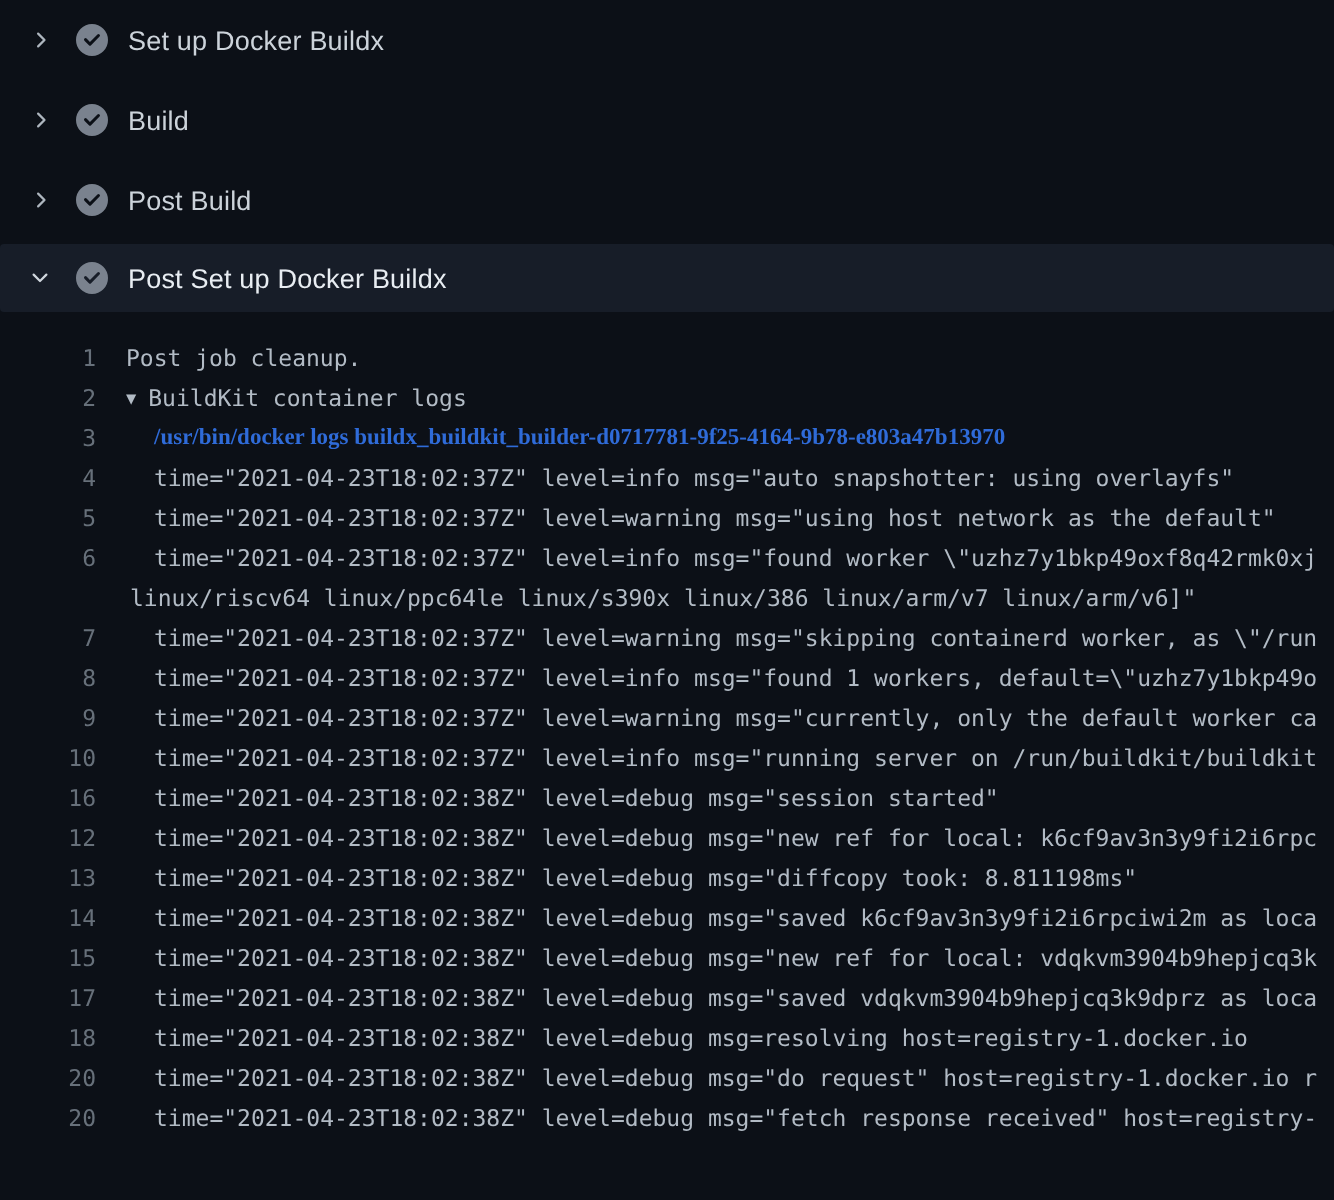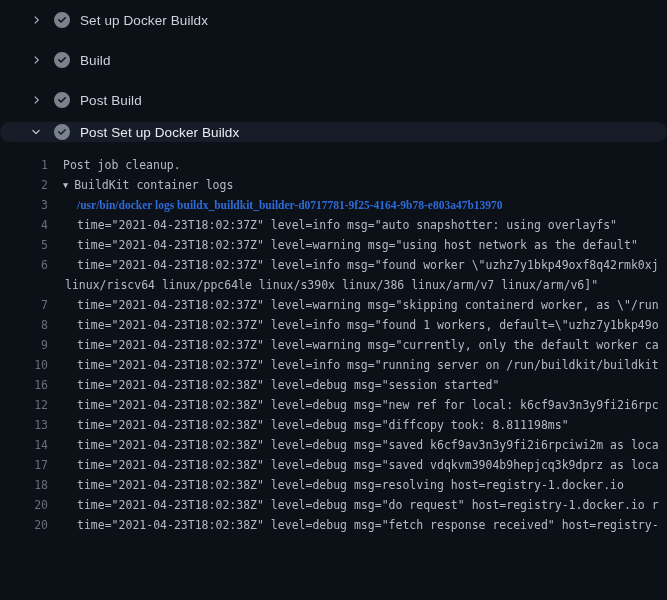--- a/index.html
+++ b/index.html
@@ -6,25 +6,25 @@
   body{
     width:667px;height:600px;overflow:hidden;
     background:#0c1017;
     font-family:"Liberation Sans", sans-serif;
     position:relative;
   }
   
   .steps{width:667px;}
   .step{
     height:40px;display:flex;align-items:center;
-    padding-left:28px;box-sizing:border-box;cursor:pointer;
+    padding-left:12px;box-sizing:border-box;cursor:pointer;
   }
   .step.expanded{
-    height:20px;margin-top:2px;
-    background:#171d28;border-radius:16px;
+    height:34px;margin-top:2px;
+    background:#171d28;border-radius:2px;
   }
   .chev{width:16px;height:16px;display:inline-flex;align-items:center;justify-content:center;margin-right:10px;flex:0 0 16px;}
   .chev svg{display:block;}
   .check{width:16px;height:16px;display:inline-flex;align-items:center;justify-content:center;margin-right:10px;flex:0 0 16px;}
   .step-label{color:#ccd3da;font-size:13.5px;letter-spacing:.1px;}
   .step.expanded .step-label{color:#e8edf2;}
   
   .log{
     padding-top:13px;
     font-family:"DejaVu Sans Mono", monospace;
@@ -182,20 +182,24 @@
     <div class="log-row detail">
       <span class="ln">13</span>
       <span class="lt"><span class="ltxt">time="2021-04-23T18:02:38Z" level=debug msg="diffcopy took: 8.811198ms"</span></span>
     </div>
 
     <div class="log-row detail">
       <span class="ln">14</span>
       <span class="lt"><span class="ltxt">time="2021-04-23T18:02:38Z" level=debug msg="saved k6cf9av3n3y9fi2i6rpciwi2m as loca</span></span>
     </div>
 
+    <div class="log-row detail">
+      <span class="ln">15</span>
+      <span class="lt"><span class="ltxt">time="2021-04-23T18:02:38Z" level=debug msg="new ref for local: vdqkvm3904b9hepjcq3k</span></span>
+    </div>
 
 
     <div class="log-row detail">
       <span class="ln">17</span>
       <span class="lt"><span class="ltxt">time="2021-04-23T18:02:38Z" level=debug msg="saved vdqkvm3904b9hepjcq3k9dprz as loca</span></span>
     </div>
 
     <div class="log-row detail">
       <span class="ln">18</span>
       <span class="lt"><span class="ltxt">time="2021-04-23T18:02:38Z" level=debug msg=resolving host=registry-1.docker.io</span></span>

